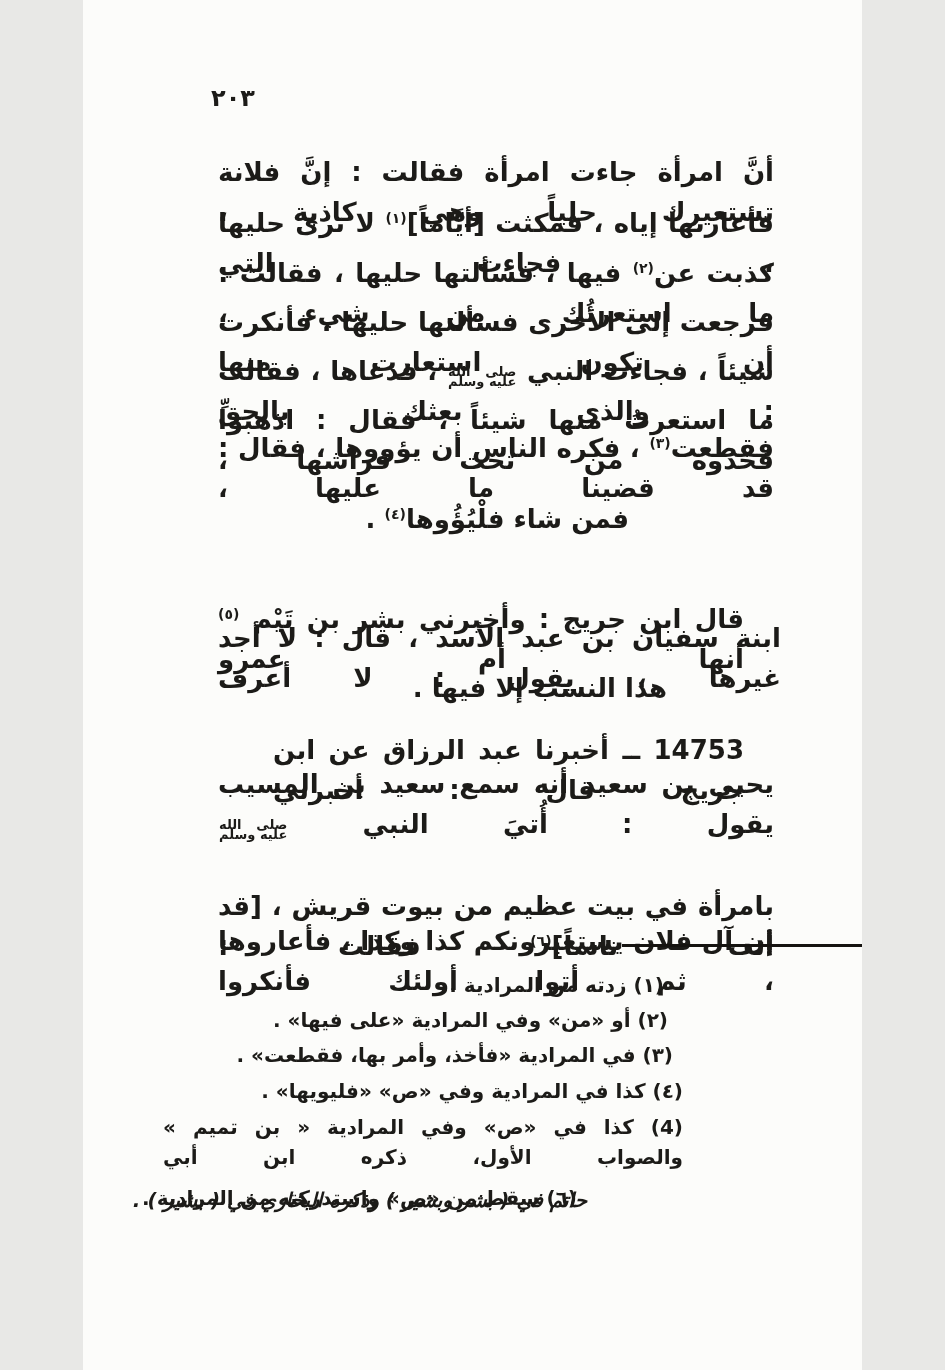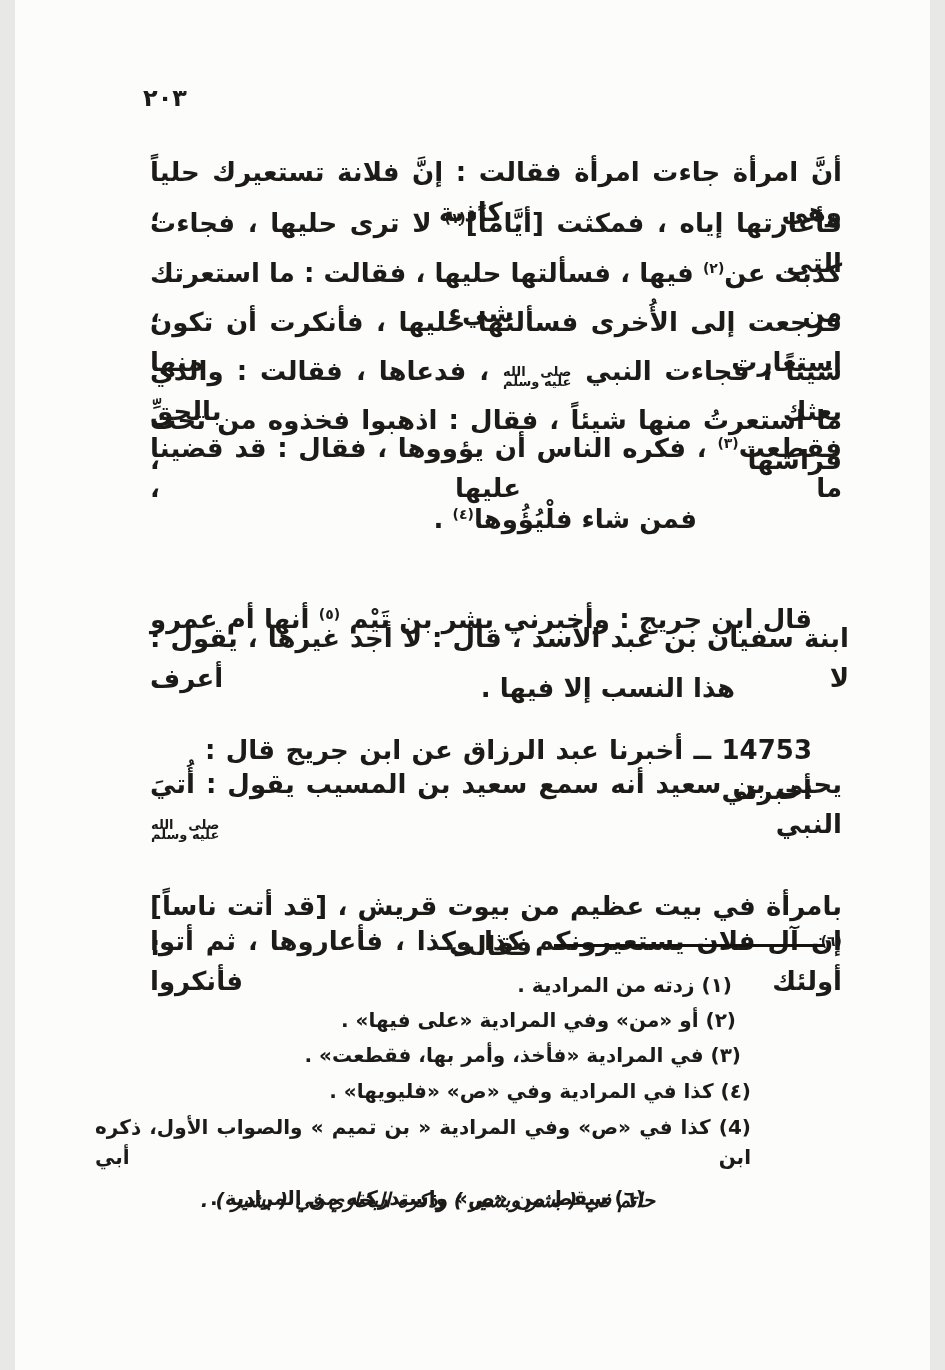--- a/index.html
+++ b/index.html
@@ -1,18 +1,18 @@
 <!DOCTYPE html>
 <html lang="ar" dir="rtl"><head>
 <meta charset="utf-8">
 <style>
   html,body{margin:0;padding:0;background:#e8e8e6;}
   .page{
     position:relative;
-    width:915px;height:1370px;
+    width:779px;height:1370px;
     background:#fcfcfa;
     font-family:"DejaVu Sans", sans-serif;
     color:#1c1b18;
     direction:rtl;
     overflow:hidden;
     margin:0 auto;
   }
   .page-number{
     position:absolute;
     top:84px;left:128px;

